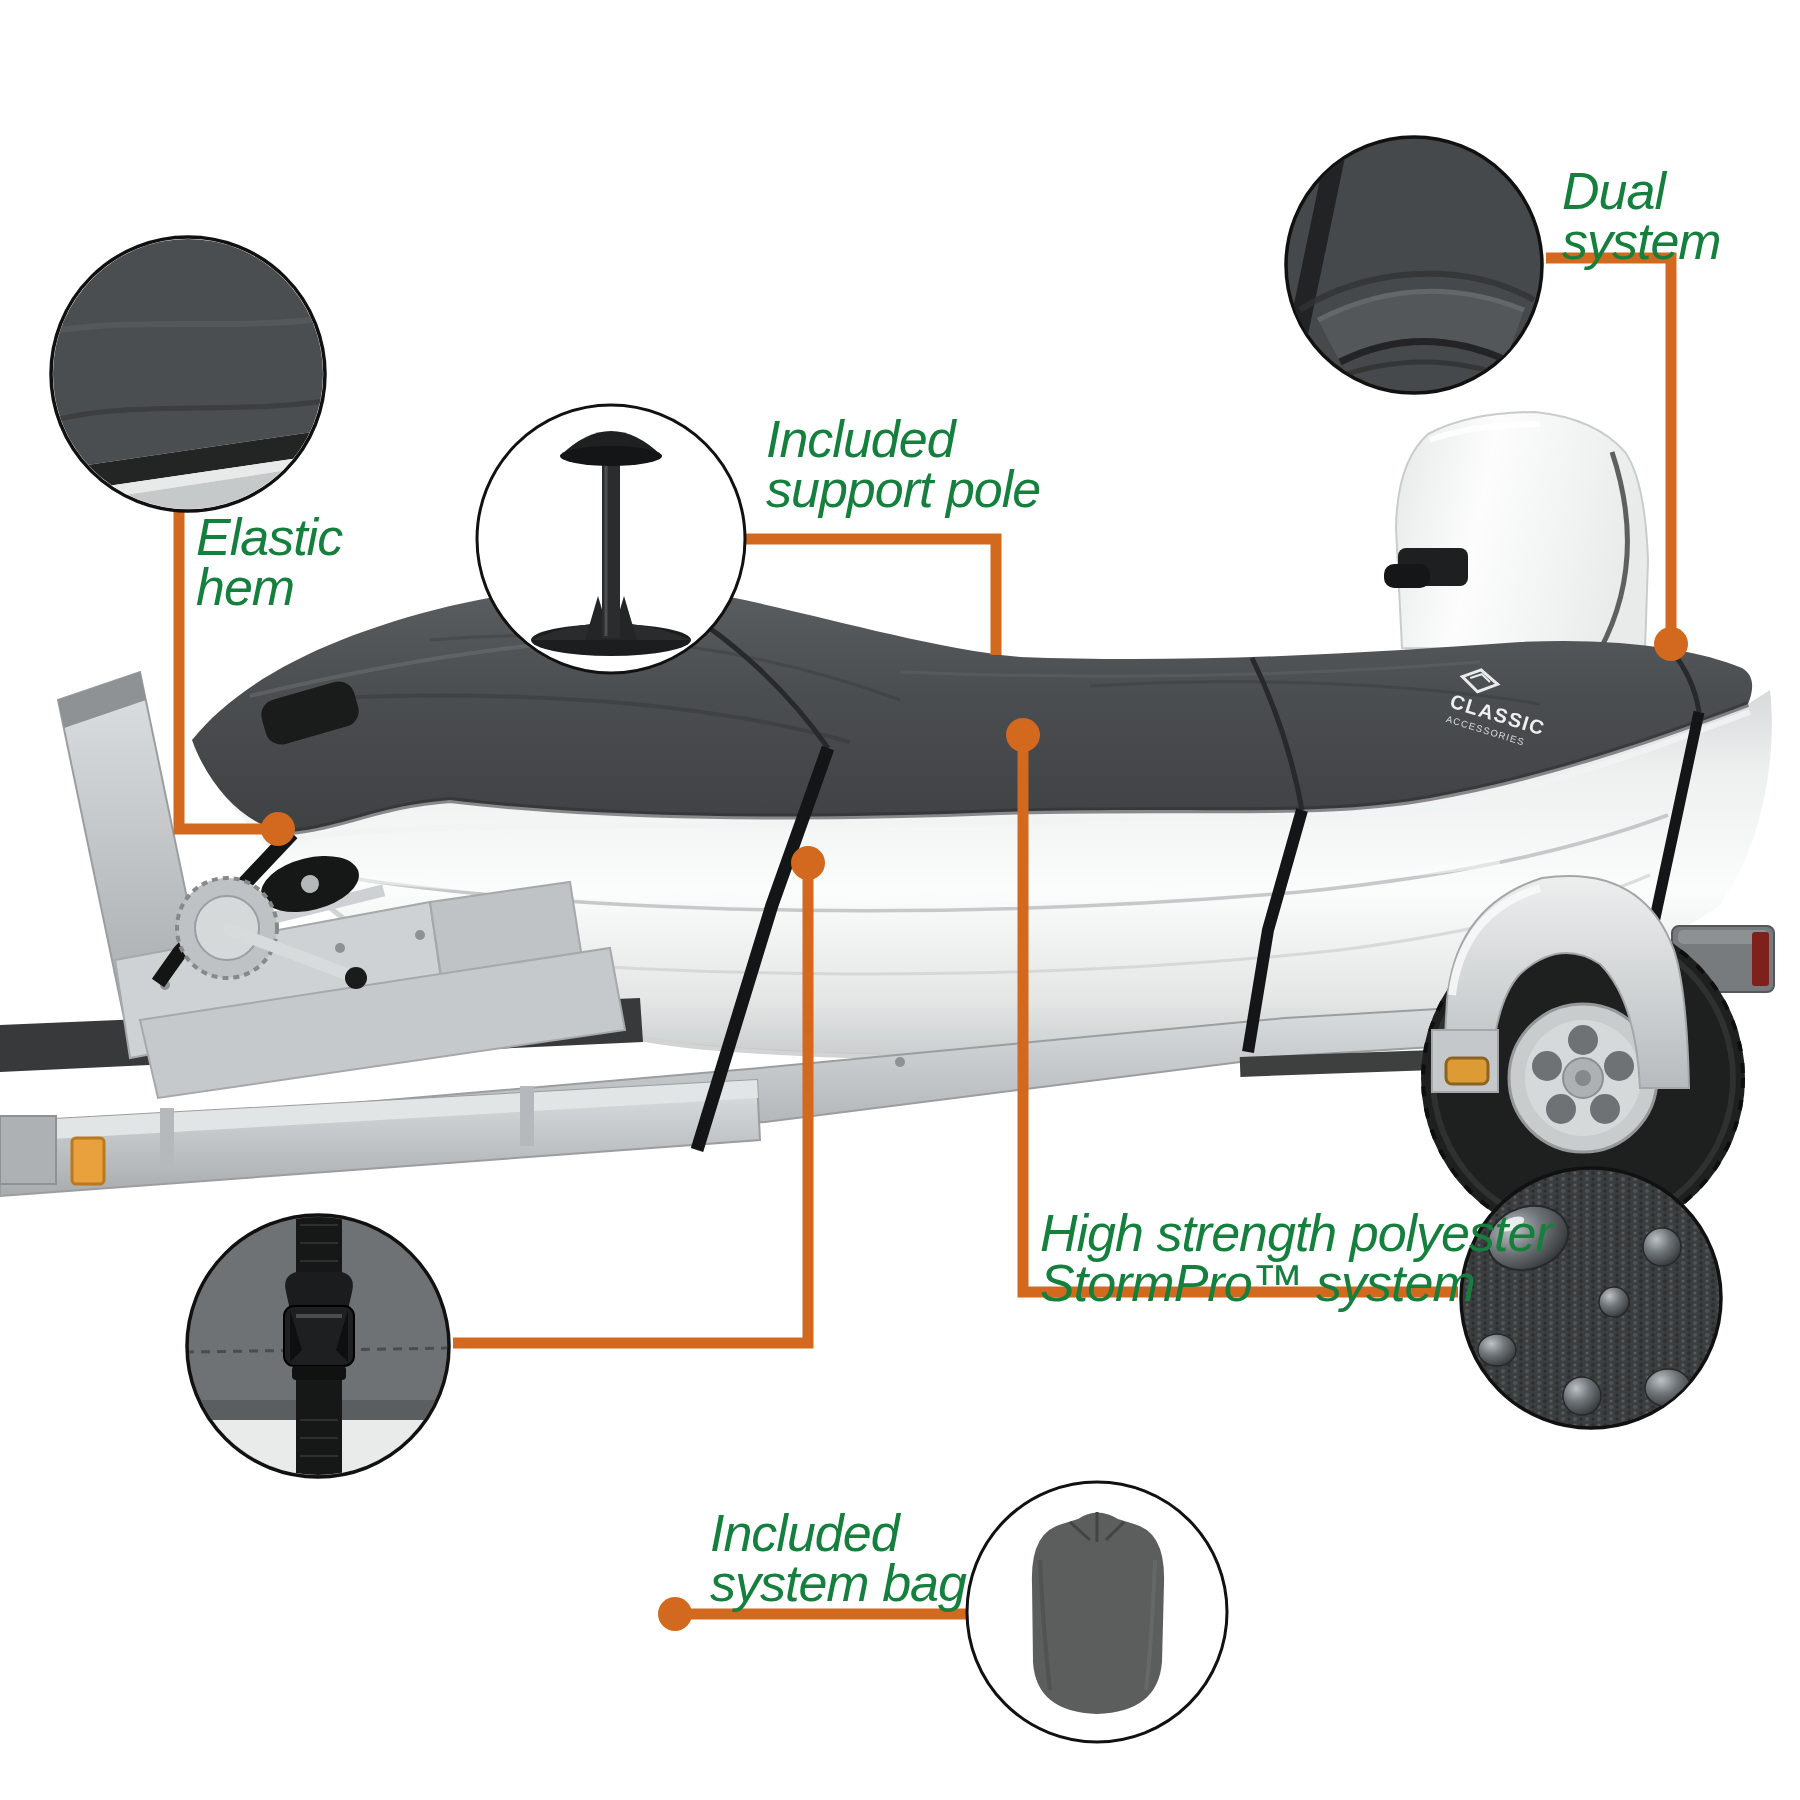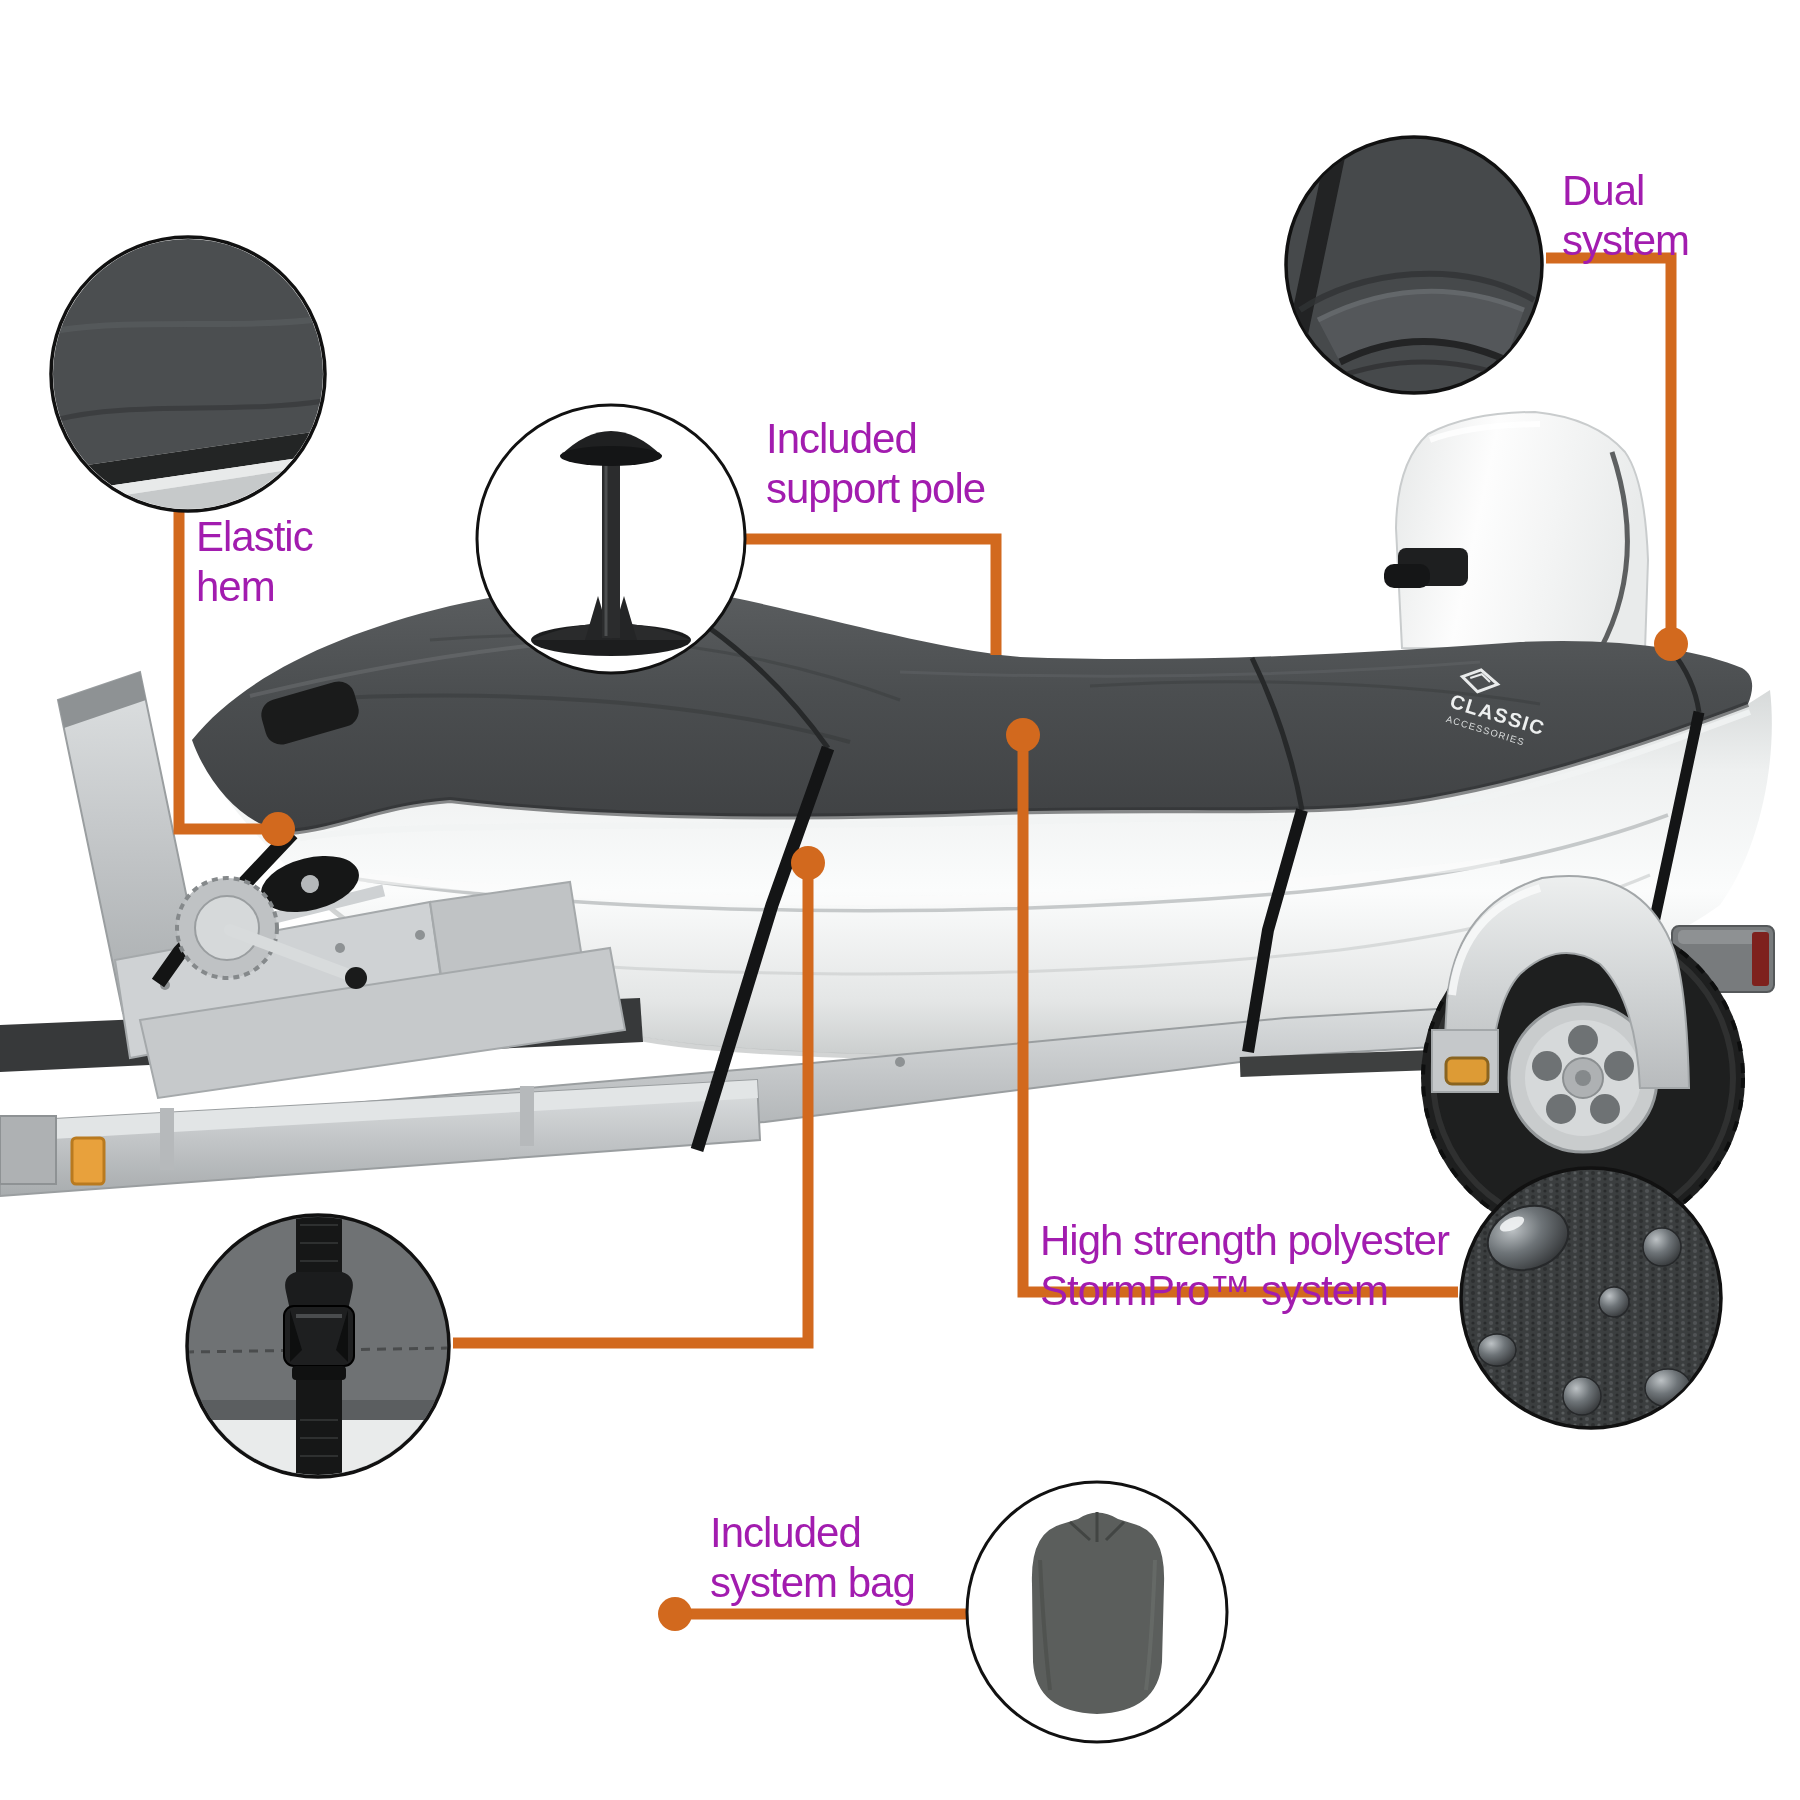--- a/index.html
+++ b/index.html
@@ -1,20 +1,20 @@
 <!DOCTYPE html>
 <html><head>
 <meta charset="utf-8">
 <style>
   html,body{margin:0;padding:0;background:#ffffff;}
   .stage{position:relative;width:1800px;height:1800px;background:#ffffff;overflow:hidden;
          font-family:"Liberation Sans", sans-serif;}
   .stage svg{position:absolute;left:0;top:0;}
-  .callout-label{position:absolute;color:#a21caf;font-size:42px;line-height:50px;
-                 letter-spacing:-1px;white-space:nowrap;}
+  .callout-label{position:absolute;color:#15803d;font-size:52px;line-height:50px;
+                 letter-spacing:-1px;white-space:nowrap;font-style:italic;}
   .callout-label span{display:block;}
 </style>
 </head>
 <body>
 
 <div class="stage">
 
 <svg width="1800" height="1800" viewBox="0 0 1800 1800">
   <defs>
     <linearGradient id="coverGrad" x1="0" y1="0" x2="0" y2="1">
@@ -323,21 +323,21 @@
     <span>Included</span>
     <span>support pole</span>
   </div>
 
   <div class="callout-label" style="left:1562px;top:166px;">
     <span>Dual</span>
     <span>system</span>
   </div>
 
 
-  <div class="callout-label" style="left:1040px;top:1208px;margin-top:8px;">
+  <div class="callout-label" style="left:1040px;top:1208px;">
     <span>High strength polyester</span>
     <span>StormPro™ system</span>
   </div>
 
   <div class="callout-label" style="left:710px;top:1508px;">
     <span>Included</span>
     <span>system bag</span>
   </div>
 
 </div>

